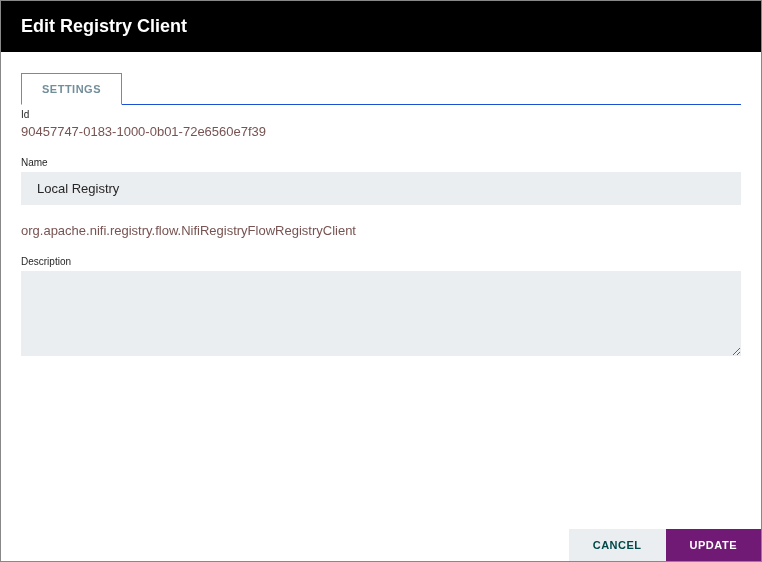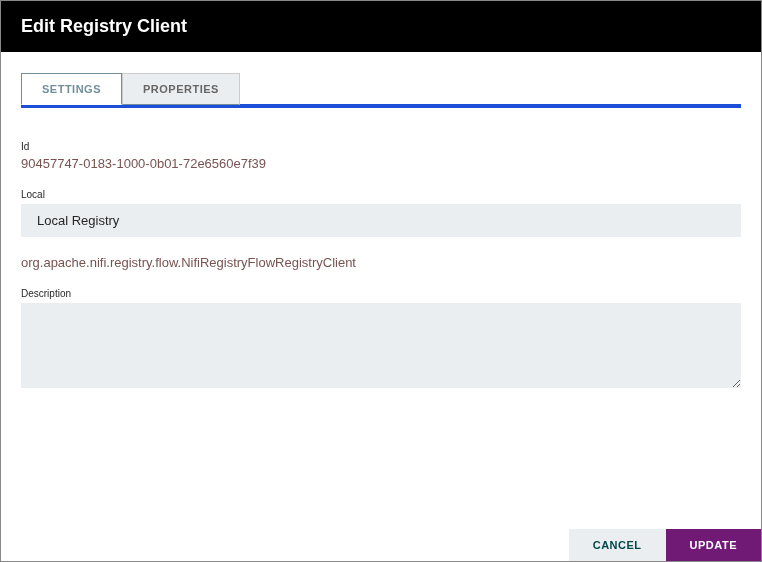--- a/index.html
+++ b/index.html
@@ -16,22 +16,22 @@
     color: #fff;
     padding: 15px 20px;
     font-size: 18px;
     font-weight: bold;
   }
   .content {
     padding: 20px;
   }
   .tabs {
     display: flex;
-    border-bottom: 4px solid #1d4ed8;
-    margin-bottom: 33px;
+    border-bottom: 1px solid #1d4ed8;
+    margin-bottom: 4px;
   }
   .tab {
     padding: 9px 20px;
     font-size: 11px;
     font-weight: bold;
     letter-spacing: 0.5px;
     cursor: pointer;
     position: relative;
     top: 1px;
   }
@@ -111,30 +111,29 @@
 </head>
 <body>
 
 <div class="header">
   <span>Edit Registry Client</span>
 </div>
 
 <div class="content">
   <div class="tabs">
     <div class="tab active">SETTINGS</div>
-    <div class="tab inactive">PROPERTIES</div>
   </div>
 
   <div class="field-group">
     <div class="field-label">Id</div>
     <div class="field-value">90457747-0183-1000-0b01-72e6560e7f39</div>
   </div>
 
   <div class="field-group">
-    <div class="field-label">Local</div>
+    <div class="field-label">Name</div>
     <input type="text" class="text-input" value="Local Registry" style="">
   </div>
 
   <div class="field-group">
     <div class="field-value">org.apache.nifi.registry.flow.NifiRegistryFlowRegistryClient</div>
   </div>
 
   <div class="field-group">
     <div class="field-label">Description</div>
     <textarea class="textarea-input" style=""></textarea>

